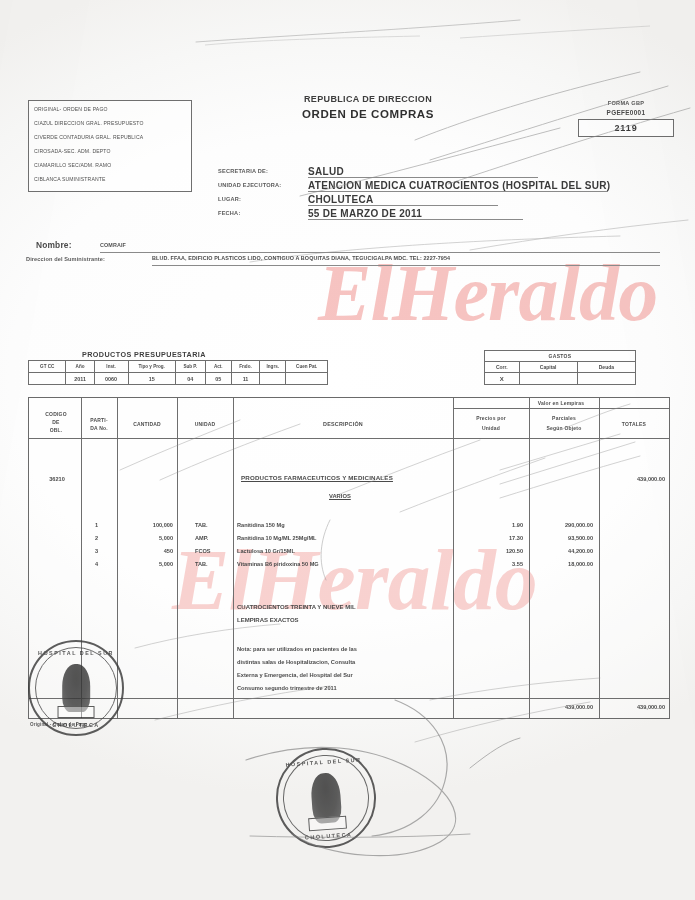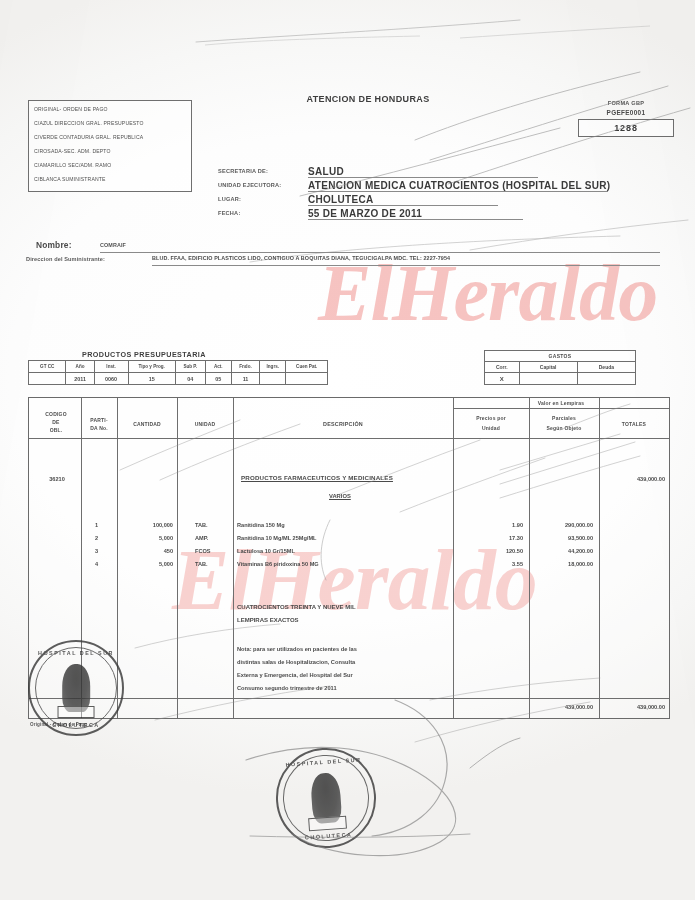--- a/index.html
+++ b/index.html
@@ -210,27 +210,28 @@
     <div id="legend-box">
       <div class="lline" style="top:5px">ORIGINAL- ORDEN DE PAGO</div>
       <div class="lline" style="top:19px">C/AZUL  DIRECCION GRAL. PRESUPUESTO</div>
       <div class="lline" style="top:33px">C/VERDE CONTADURIA GRAL. REPUBLICA</div>
       <div class="lline" style="top:47px">C/ROSADA-SEC. ADM. DEPTO</div>
       <div class="lline" style="top:61px">C/AMARILLO  SEC/ADM. RAMO</div>
       <div class="lline" style="top:75px">C/BLANCA  SUMINISTRANTE</div>
     </div>
 
     <div id="title-block">
-      <div class="l1">ATENCION DE HONDURAS</div>
+      <div class="l1">REPUBLICA DE DIRECCION</div>
+      <div class="l3">ORDEN DE COMPRAS</div>
     </div>
 
     <div id="forma">
       <div class="fl1">FORMA GBP</div>
       <div class="fl2">PGEFE0001</div>
-      <div id="forma-num">1288</div>
+      <div id="forma-num">2119</div>
     </div>
 
     <div>
       <div class="t hf-label" style="left:196px; top:96px">SECRETARIA DE:</div>
       <div class="t hf-value" style="left:286px; top:94px">SALUD</div>
       <div class="hf-rule" style="left:286px; top:105px; width:230px"></div>
 
       <div class="t hf-label" style="left:196px; top:110px">UNIDAD EJECUTORA:</div>
       <div class="t hf-value" style="left:286px; top:108px">ATENCION MEDICA CUATROCIENTOS (HOSPITAL DEL SUR)</div>
       <div class="hf-rule" style="left:286px; top:119px; width:300px"></div>

